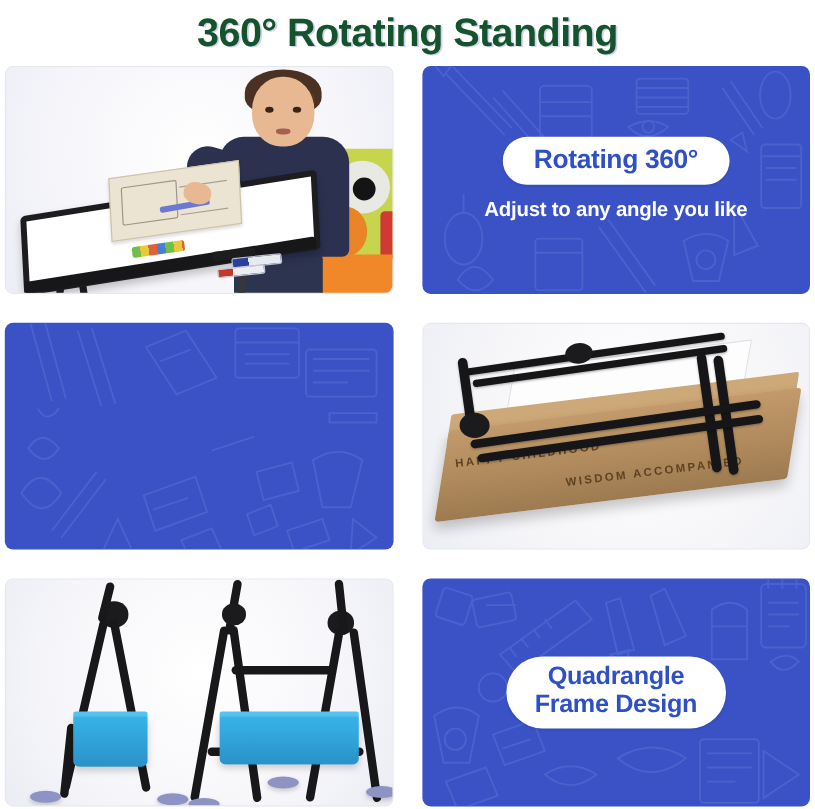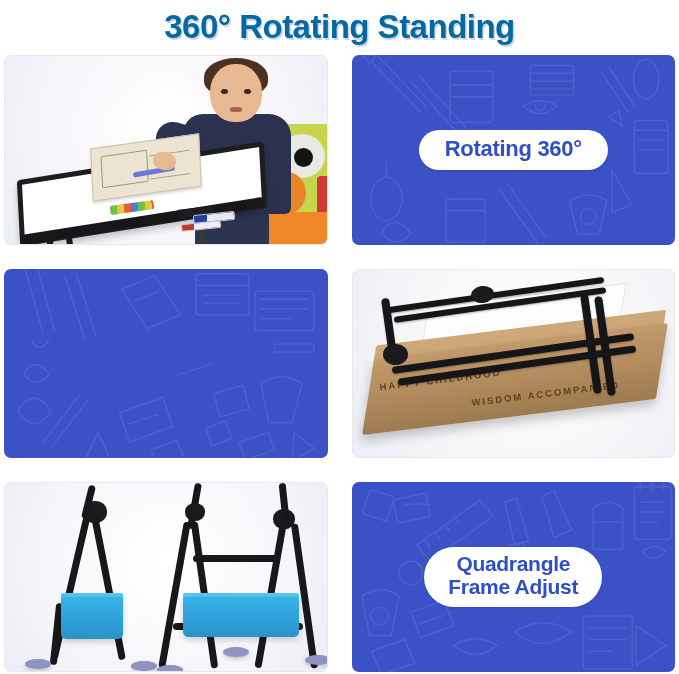--- a/index.html
+++ b/index.html
@@ -17,21 +17,21 @@
   
   .header {
     height: 53px;
     display: flex;
     align-items: center;
     justify-content: center;
   }
   .header-title {
     font-size: 33px;
     font-weight: bold;
-    color: #0369a1;
+    color: #14532d;
     letter-spacing: -0.5px;
     text-shadow: 1.5px 1.5px 0 rgba(150,160,200,0.45);
     white-space: nowrap;
   }
 
   
   .grid {
     position: absolute;
     top: 55px; left: 4px;
     width: 671px; height: 617px;
@@ -378,20 +378,21 @@
             <path d="M96 162 h40"></path>
             <path d="M150 140 L190 196 M158 134 L198 190"></path>
             <path d="M222 152 q20 -12 38 0 l-8 34 h-22 z"></path>
             <circle cx="241" cy="168" r="8"></circle>
             <path d="M265 120 l20 36 l-20 8 z"></path>
           </g>
         </svg>
       </div>
       <div class="panel-inner">
         <div class="pill">Rotating 360°</div>
+        <div class="subcaption">Adjust to any angle you like</div>
       </div>
     </div>
 
     <div class="panel text-panel">
       <div class="doodles">
         <svg class="doodle-svg" viewBox="0 0 330 200" preserveAspectRatio="xMidYMid slice" fill="none" stroke="#5b72d6" stroke-width="1.6">
           <g>
             <path d="M22 4 L40 70 M34 2 L52 68"></path>
             <path d="M28 76 q8 14 18 0"></path>
             <path d="M62 10 L82 74 M74 8 L94 72"></path>
@@ -503,18 +504,18 @@
             <path d="M104 170 q22 -14 44 0 q-22 18 -44 0z"></path>
             <path d="M166 156 q30 -18 58 0 q-30 24 -58 0z"></path>
             <rect x="236" y="140" width="50" height="54" rx="3"></rect>
             <path d="M242 152 h38 M242 164 h38 M242 176 h24"></path>
             <path d="M290 150 l30 20 l-30 20z"></path>
           </g>
         </svg>
       </div>
       <div class="panel-inner">
         <div class="pill two-line">Quadrangle
-Frame Adjust</div>
+Frame Design</div>
       </div>
     </div>
 
   </div>
 </div>
 
 </body></html>

